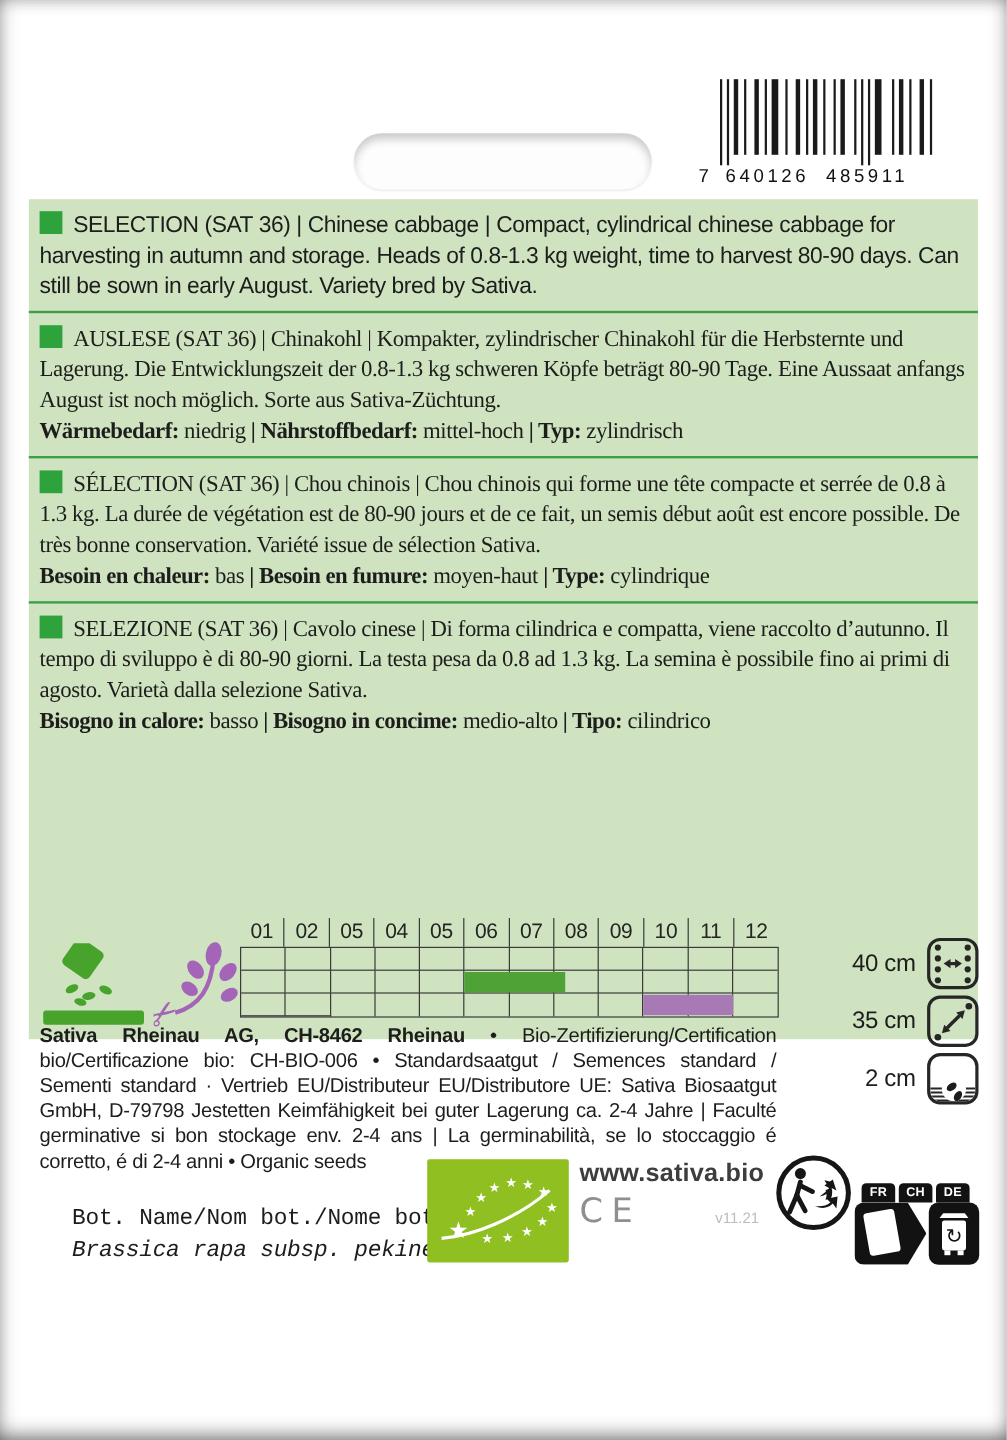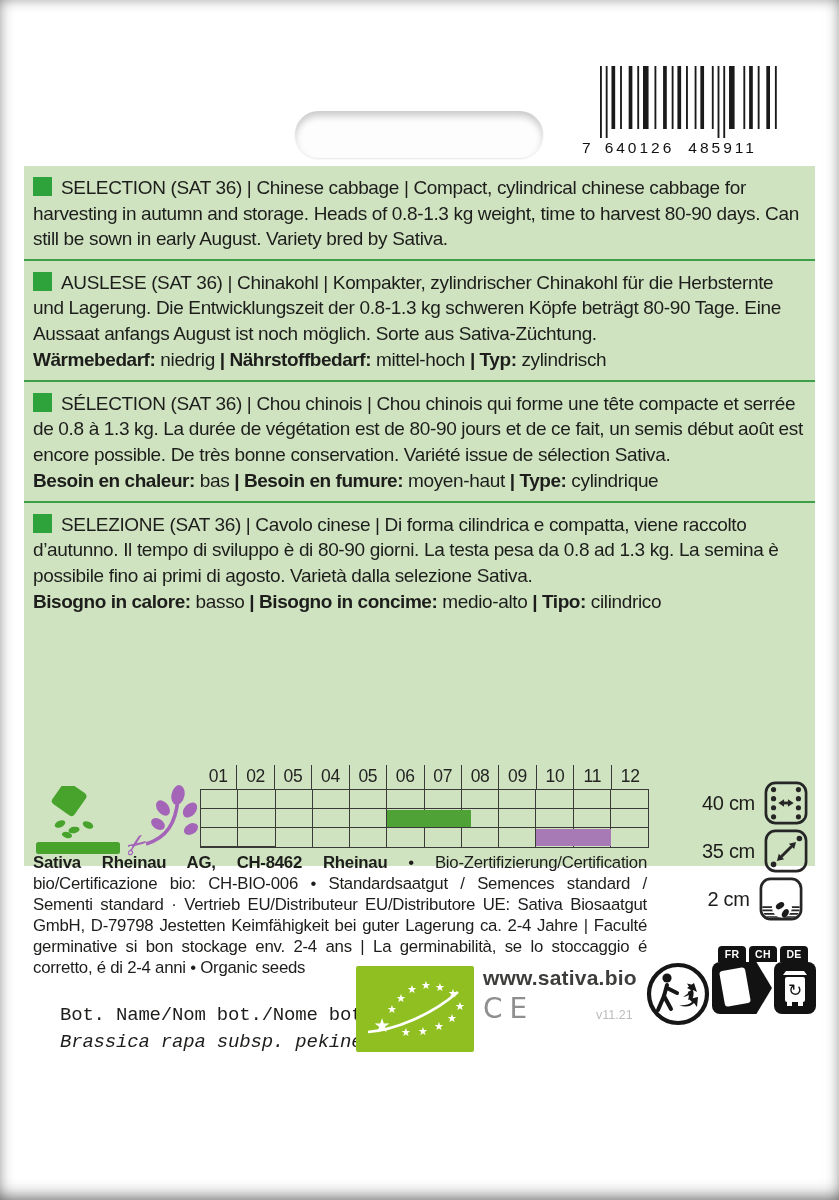--- a/index.html
+++ b/index.html
@@ -18,56 +18,56 @@
   .barcode{position:absolute;left:596px;top:64px;width:182px;}
   .barcode svg{display:block;}
   .barcode-digits{display:flex;justify-content:flex-start;gap:14px;font-size:15.5px;margin-top:1px;letter-spacing:3px;color:#111;}
   .barcode-digits .d0{margin-left:-14px;letter-spacing:0;}
   
   .euro-slot{position:absolute;left:295px;top:111px;width:248px;height:47px;border-radius:24px;background:#fdfdfd;
     box-shadow:inset 0 5px 7px rgba(0,0,0,.20), inset 0 -2px 3px rgba(255,255,255,.9), 0 1px 2px rgba(0,0,0,.10);}
   
   .band{position:absolute;left:24px;top:166px;width:791px;height:700px;background:#cfe3c1;}
   .section{padding:9px 9px 7px 9px;}
-  .section + .section{border-top:2.5px solid #3f9f49;}
+  .section + .section{border-top:2.5px solid #3f9f49;font-family:Liberation Serif, serif;}
   .section p{margin:0;font-size:19px;line-height:25.5px;letter-spacing:-.35px;}
   .bullet{display:inline-block;width:19px;height:19px;background:#2ea33c;margin-right:9px;vertical-align:-2px;}
   .specs{margin-top:1px !important;}
   .specs b{letter-spacing:-.45px;}
   
   .calendar{position:absolute;left:200px;top:765px;width:449px;}
   .cal-head{display:grid;grid-template-columns:repeat(12,1fr);height:24px;}
   .cal-head div{font-size:17.5px;line-height:22px;text-align:center;color:#242422;letter-spacing:-.3px;}
   .cal-head div:not(:last-child){border-right:1.6px solid #3a3a38;}
   .cal-grid{position:relative;border:1.7px solid #3a3a38;height:57px;display:grid;grid-template-columns:repeat(12,1fr);grid-template-rows:repeat(3,1fr);}
   .cal-cell{border-right:1.7px solid #3a3a38;border-bottom:1.7px solid #3a3a38;}
   .cal-cell:nth-child(12n){border-right:none;}
   .cal-cell:nth-last-child(-n+12){border-bottom:none;}
   .cal-bar{position:absolute;height:17px;}
   
   .period-icons{position:absolute;left:34px;top:784px;display:flex;align-items:flex-end;}
   
   .company{position:absolute;left:33px;top:853px;width:614px;font-size:16.8px;line-height:20.9px;letter-spacing:-.25px;text-align:justify;}
   
   .space-specs{position:absolute;left:694px;top:782px;width:122px;}
-  .space-row{display:flex;align-items:center;justify-content:center;gap:9px;height:42px;margin-bottom:6px;}
+  .space-row{display:flex;align-items:center;justify-content:flex-end;gap:9px;height:42px;margin-bottom:6px;}
   .space-row .sv{font-size:20px;letter-spacing:-.3px;white-space:nowrap;}
   
   .bot-block{position:absolute;left:60px;top:1002px;font-size:19px;line-height:27px;letter-spacing:-.2px;font-family:Liberation Mono, monospace;}
   .bot-name{font-style:italic;}
   .eu-logo{position:absolute;left:356px;top:966px;width:118px;height:86px;background:#90bf22;border-radius:2px;}
   .website{position:absolute;left:483px;top:966px;font-size:21px;font-weight:bold;color:#3d3d3c;letter-spacing:.2px;}
   .ce-mark{position:absolute;left:483px;top:992px;font-size:28px;color:#8f8f8f;letter-spacing:7px;font-family:"DejaVu Sans",sans-serif;}
   .version{position:absolute;left:596px;top:1008px;font-size:12.5px;color:#bcbcbc;}
   .triman{position:absolute;left:645px;top:961px;}
   
   .disposal{position:absolute;left:712px;top:946px;width:104px;}
   .disposal-tabs{display:flex;gap:3px;padding-left:6px;}
   .disposal-tabs div{width:28px;height:16px;background:#121212;border-radius:4px 4px 0 0;color:#fff;
-     font-size:10.5px;font-weight:bold;text-align:center;line-height:17px;letter-spacing:.3px;}
+     font-size:10.5px;font-weight:bold;text-align:center;line-height:17px;letter-spacing:.3px;margin-top:40px;}
   .disposal-main{display:flex;gap:2px;margin-top:0;}
   .disposal-left{position:relative;width:60px;height:52px;background:#121212;border-radius:8px 0 0 8px;
      clip-path:polygon(0 0,74% 0,100% 50%,74% 100%,0 100%);}
   .packet-icon{position:absolute;left:10px;top:7px;width:26px;height:36px;background:#fff;border-radius:3px;transform:rotate(-10deg);}
   .disposal-right{width:42px;height:52px;background:#121212;border-radius:8px;display:flex;align-items:center;justify-content:center;}
 </style>
 </head>
 <body>
 
 <div class="page">

